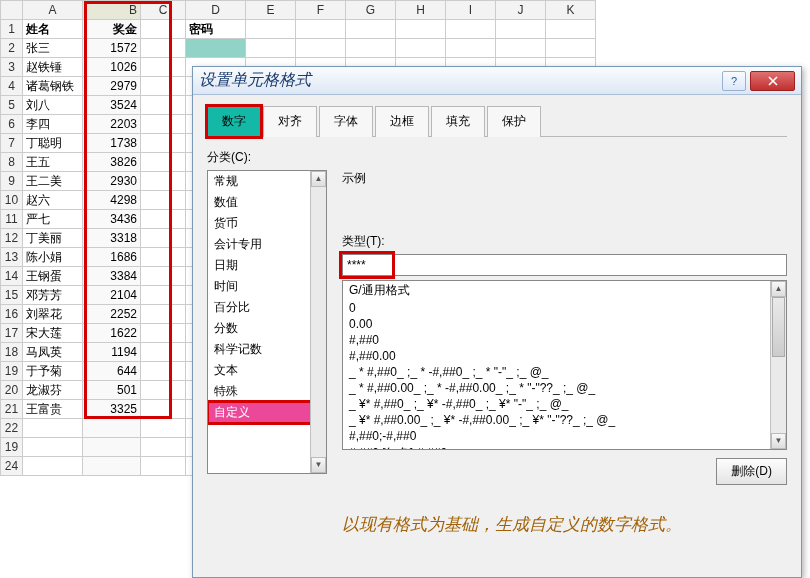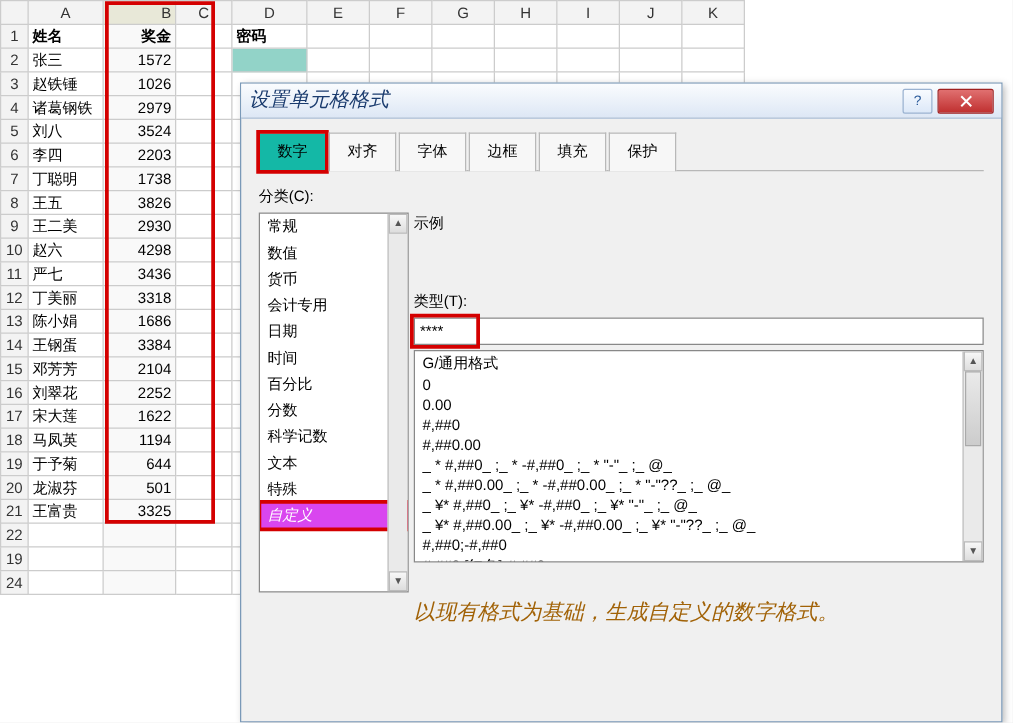--- a/index.html
+++ b/index.html
@@ -32,25 +32,25 @@
 .title-help { width: 24px; height: 20px; background: linear-gradient(#f8fbff,#dce8f8); border: 1px solid #9ab2d1; border-radius: 2px; display: flex; align-items: center; justify-content: center; font-size: 11px; color: #2a5a9a; }
 .dlg-body { padding: 10px 14px; }
 
 
 .tabs { display: flex; border-bottom: 1px solid #b8b8b8; margin-bottom: 12px; }
 .tab { padding: 6px 14px; border: 1px solid #b8b8b8; border-bottom: none; margin-right: 2px; background: #f7f7f7; font-size: 12px; cursor: pointer; position: relative; top: 1px; }
 .tab.active { background: #14b8a6; border-bottom: 1px solid #f0f0f0; }
 .tab.active.redbox { outline: 3px solid #d40000; outline-offset: -1px; }
 
 .section-label { font-size: 12px; margin-bottom: 4px; display: block; }
-.panel-row { display: flex; gap: 4px; justify-content: flex-end; }
+.panel-row { display: flex; gap: 15px; justify-content: flex-end; }
 
 .cat-list { width: 120px; height: 304px; border: 1px solid #888; background: #fff; overflow: hidden; position: relative; }
 .cat-list .item { padding: 2px 6px; font-size: 12px; cursor: pointer; }
-.cat-list .item.sel { background: #d946ef; color: #fff; font-style: italic; }
+.cat-list .item.sel { background: #ec4899; color: #fff; }
 .cat-list .item.sel.redbox { outline: 3px solid #d40000; outline-offset: -1px; }
 .cat-list .scrollbar { position: absolute; right: 0; top: 0; bottom: 0; width: 16px; background: #eaeaea; border-left: 1px solid #c0c0c0; }
 .cat-list .scrollbar .arrow { height: 16px; background: linear-gradient(#f8f8f8,#ddd); border: 1px solid #bbb; text-align: center; font-size: 8px; line-height: 14px; color: #555; }
 .cat-list .scrollbar .arrow.down { position: absolute; bottom: 0; left: 0; right: 0; }
 
 .right-col { flex: 1; }
 .preview { margin-bottom: 14px; }
 .preview .box { height: 28px; }
 .type-input { width: 100%; height: 22px; border: 1px solid #888; padding: 2px 4px; font-size: 12px; background: #fff; }
 .type-input-wrap { position: relative; margin-bottom: 4px; }
@@ -494,17 +494,18 @@
               <div class="item">_ ¥* #,##0.00_ ;_ ¥* -#,##0.00_ ;_ ¥* "-"??_ ;_ @_ </div>
               <div class="item">#,##0;-#,##0</div>
               <div class="item">#,##0;[红色]-#,##0</div>
             </div>
           <div class="scrollbar">
             <div class="arrow">▲</div>
             <div class="thumb"></div>
             <div class="arrow down">▼</div>
           </div>
         </div>
+        <button class="btn-delete">删除(D)</button>
         <div class="hint">以现有格式为基础，生成自定义的数字格式。</div>
       </div>
     </div>
   </div>
 </div>
 
 </body></html>

